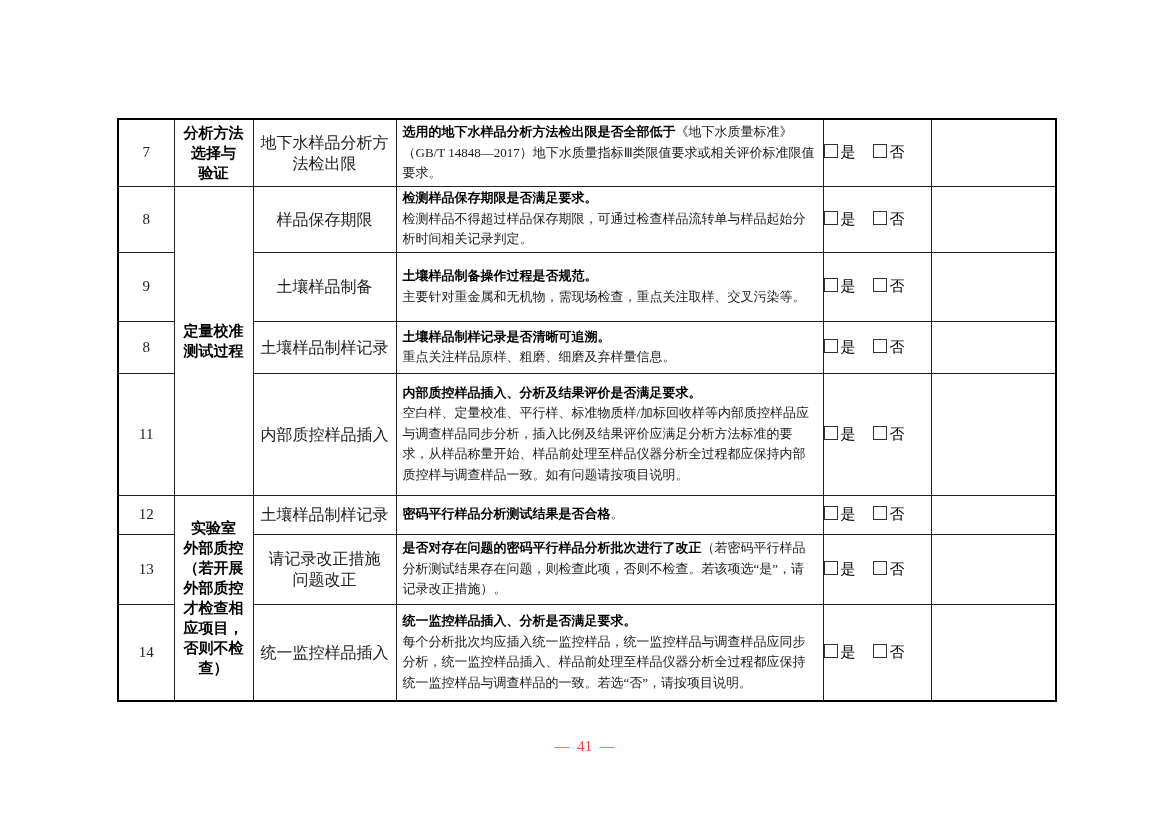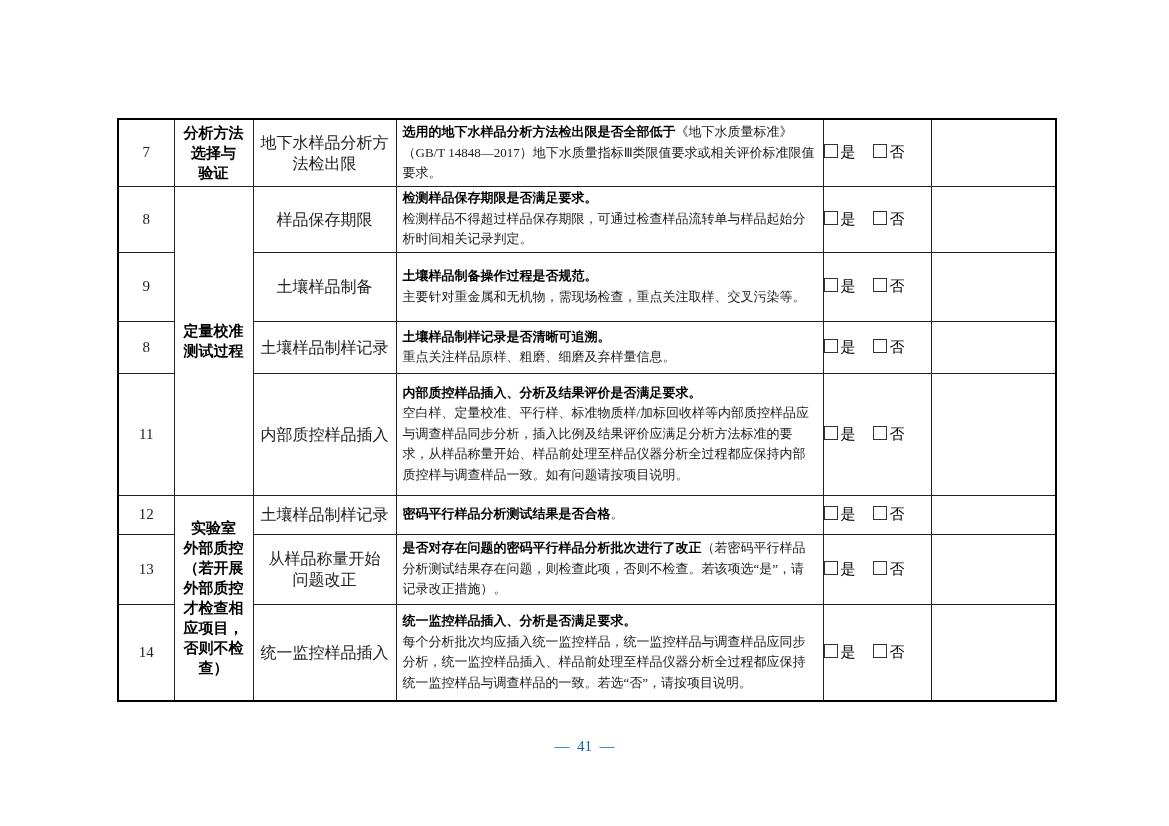--- a/index.html
+++ b/index.html
@@ -84,21 +84,21 @@
     vertical-align: -1px;
   }
   td.c-note { background: #fff; }
   .footer {
     position: absolute;
     left: 0;
     top: 738px;
     width: 1169px;
     text-align: center;
     font-size: 15px;
-    color: #0369a1;
+    color: #ef4444;
     white-space: pre;
   }
 </style>
 </head>
 <body>
 
 <div class="page">
 
   <table class="checklist">
     <colgroup>
@@ -204,21 +204,21 @@
           </div>
         </td>
         <td class="c-ans">
           <span class="opt"><span class="cbox"></span><span>是</span></span><span class="opt"><span class="cbox"></span><span>否</span></span>
         </td>
         <td class="c-note"></td>
       </tr>
 
       <tr style="height:70px">
         <td class="c-num">13</td>
-        <td class="c-item">从样品称量开始
+        <td class="c-item">请记录改正措施
 问题改正</td>
         <td class="c-desc">
           <div class="desc-wrap" style="max-height:66px">
             <span class="lead">是否对存在问题的密码平行样品分析批次进行了改正</span><span>（若密码平行样品分析测试结果存在问题，则检查此项，否则不检查。若该项选“是”，请记录改正措施）。</span>
           </div>
         </td>
         <td class="c-ans">
           <span class="opt"><span class="cbox"></span><span>是</span></span><span class="opt"><span class="cbox"></span><span>否</span></span>
         </td>
         <td class="c-note"></td>

